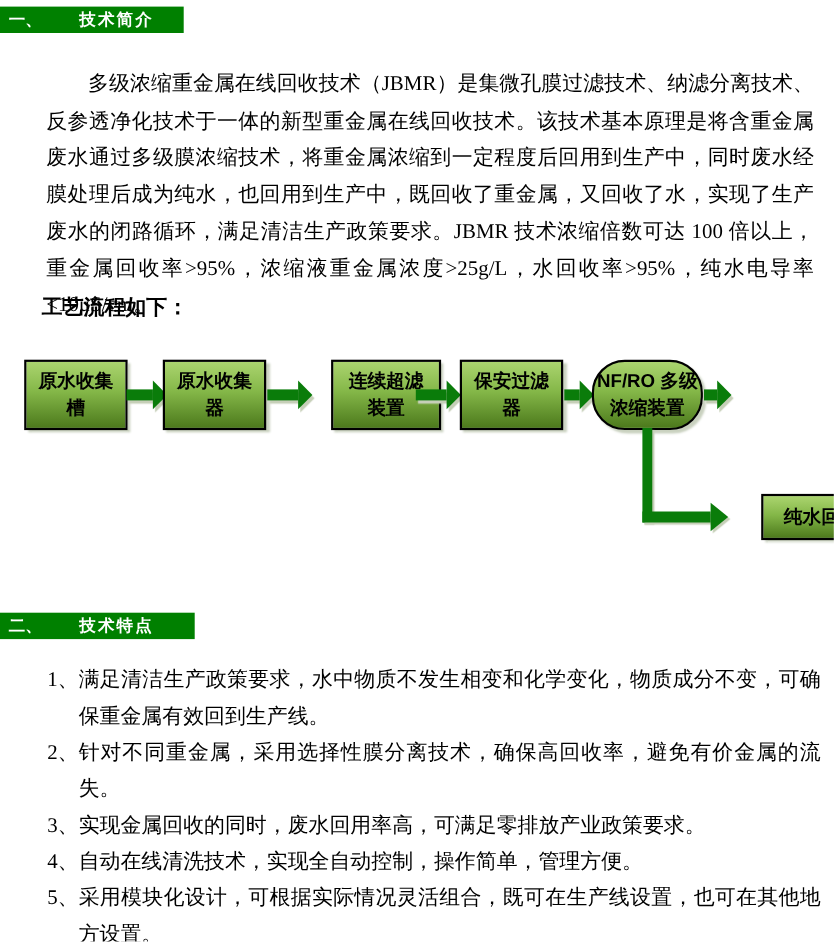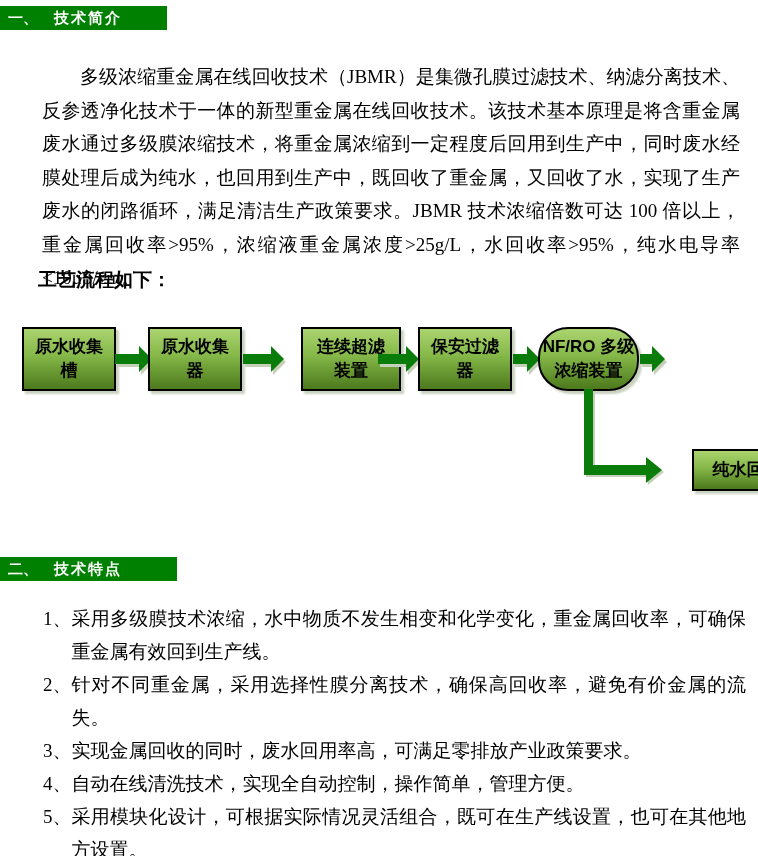--- a/index.html
+++ b/index.html
@@ -5,21 +5,21 @@
   html,body{margin:0;padding:0;}
   body{
     width:758px;height:856px;background:#ffffff;position:relative;overflow:hidden;
     font-family:"Liberation Serif","DejaVu Serif",serif;color:#000;
   }
   .secbar{
     position:absolute;left:0;height:24px;background:#008000;color:#fff;
     display:flex;align-items:center;box-sizing:border-box;padding-left:8px;
     font-family:"Liberation Sans","DejaVu Sans",sans-serif;font-weight:bold;font-size:15px;
   }
-  .secbar .sectitle{margin-left:16px;letter-spacing:2px;font-family:Liberation Serif, serif;}
+  .secbar .sectitle{margin-left:34px;letter-spacing:2px;font-family:Liberation Serif, serif;}
   .bar1{top:6px;width:167px;}
   .bar2{top:557px;width:177px;}
   .para{
     position:absolute;top:48px;left:30px;width:698px;margin:12px;
     font-size:19px;line-height:33.5px;text-align:justify;text-indent:2em;
   }
   .caption{
     position:absolute;top:268px;left:38px;
     font-size:19px;font-weight:bold;line-height:24px;
   }
@@ -115,21 +115,21 @@
   </div>
 
   <div class="secbar bar2">
     <span>二、</span>
     <span class="sectitle">技术特点</span>
   </div>
 
   <div class="features">
     <div class="fitem">
       <span class="num">1、</span>
-      <span class="txt">采用多级膜技术浓缩，水中物质不发生相变和化学变化，重金属回收率，可确保重金属有效回到生产线。</span>
+      <span class="txt">满足清洁生产政策要求，水中物质不发生相变和化学变化，物质成分不变，可确保重金属有效回到生产线。</span>
     </div>
     <div class="fitem">
       <span class="num">2、</span>
       <span class="txt">针对不同重金属，采用选择性膜分离技术，确保高回收率，避免有价金属的流失。</span>
     </div>
     <div class="fitem">
       <span class="num">3、</span>
       <span class="txt">实现金属回收的同时，废水回用率高，可满足零排放产业政策要求。</span>
     </div>
     <div class="fitem">

